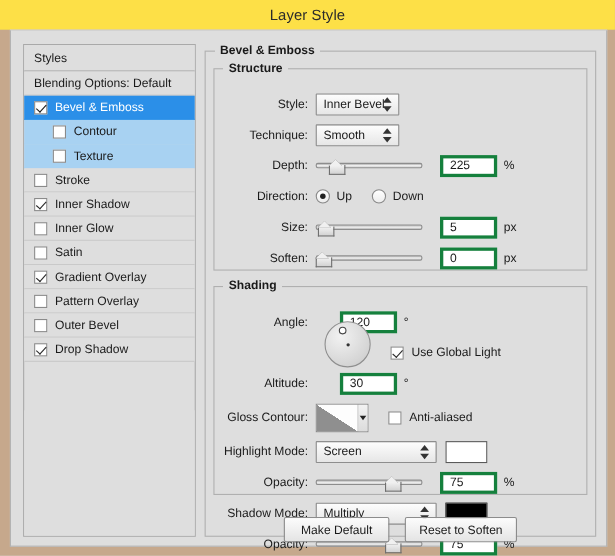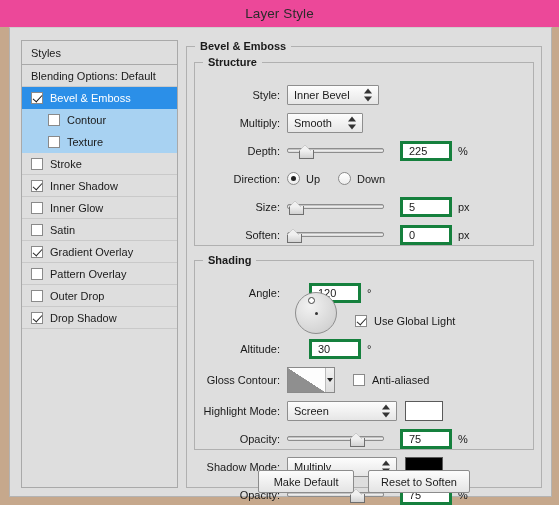--- a/index.html
+++ b/index.html
@@ -19,21 +19,21 @@
   #window {
     position: absolute;
     left: 0; top: 0;
     width: 559px; height: 505px;
     background: #c6a88c;
   }
   #titlebar {
     position: absolute;
     left: 0; top: 0;
     width: 559px; height: 27px;
-    background: #ec4899;
+    background: #fde047;
     display: flex; align-items: center; justify-content: center;
   }
   #titlebar .title {
     font-size: 13.5px;
     color: #2b2b2b;
     letter-spacing: .1px;
   }
   #dialog {
     position: absolute;
     left: 9px; top: 27px;
@@ -377,49 +377,49 @@
           <div class="style-row">
             <span class="cb checked"></span>
             <span class="lbl">Gradient Overlay</span>
           </div>
           <div class="style-row">
             <span class="cb"></span>
             <span class="lbl">Pattern Overlay</span>
           </div>
           <div class="style-row">
             <span class="cb"></span>
-            <span class="lbl">Outer Drop</span>
+            <span class="lbl">Outer Bevel</span>
           </div>
           <div class="style-row">
             <span class="cb checked"></span>
             <span class="lbl">Drop Shadow</span>
           </div>
         </div>
       <div id="styles-empty"></div>
     </div>
 
     <div id="right-pane">
 
       <fieldset class="group" id="grp-bevel">
         <legend>Bevel &amp; Emboss</legend>
       </fieldset>
 
       <fieldset class="group" id="grp-structure">
         <legend>Structure</legend>
 
         <div class="row" style="left:0; top:16px; width:100%;">
           <span class="rlabel">Style:</span>
-          <div class="sel" style="width:92px;">
+          <div class="sel" style="width:76px;">
             <span>Inner Bevel</span>
             <span class="stepper"></span>
           </div>
         </div>
 
         <div class="row" style="left:0; top:44px; width:100%;">
-          <span class="rlabel">Multiply:</span>
+          <span class="rlabel">Technique:</span>
           <div class="sel" style="width:76px;">
             <span>Smooth</span>
             <span class="stepper"></span>
           </div>
         </div>
 
         <div class="row" style="left:0; top:72px; width:100%;">
           <span class="rlabel">Depth:</span>
           <div class="slider" style="width:97px;">
             <span class="track"></span>

